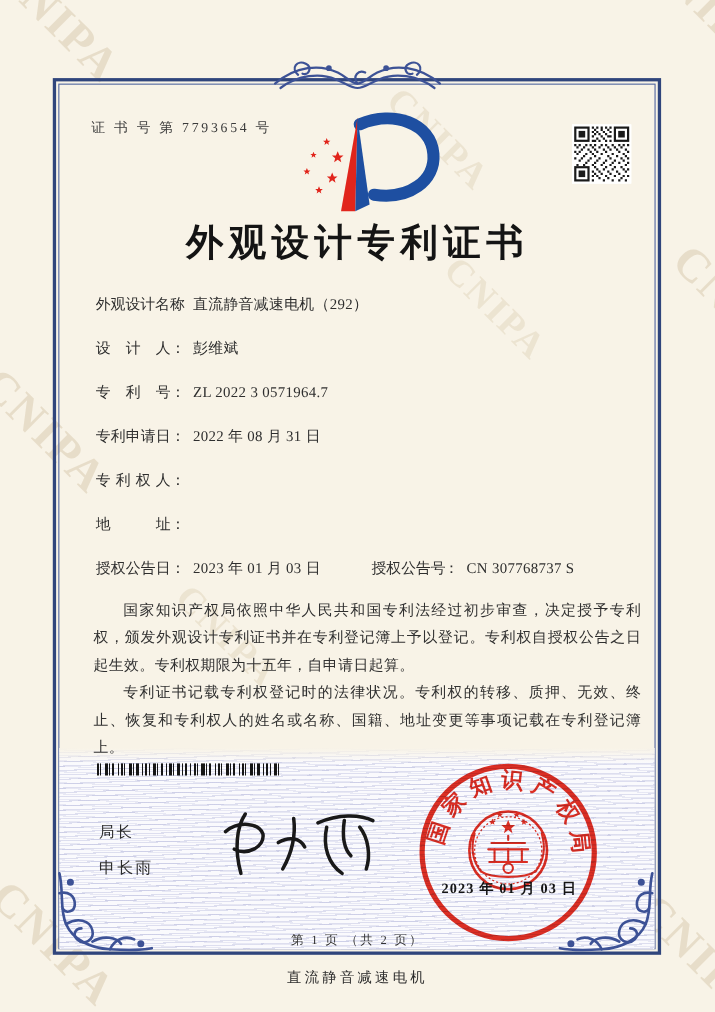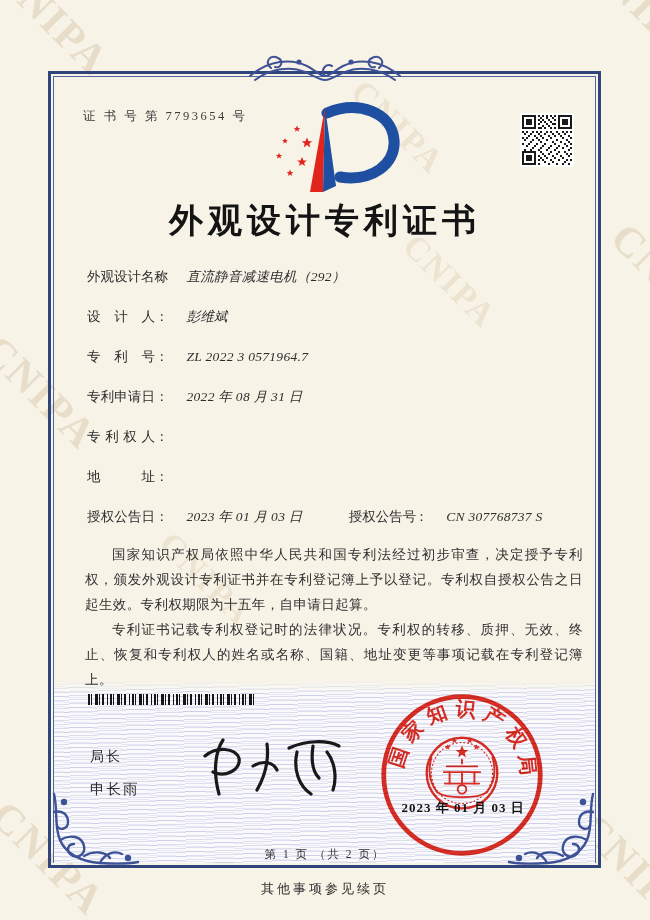--- a/index.html
+++ b/index.html
@@ -36,21 +36,21 @@
     font-size:12.5px;letter-spacing:2.5px;color:#3b3b3b;}
   .logo{position:absolute;left:262px;top:98px;z-index:3;}
   .qr{position:absolute;left:520px;top:113px;z-index:3;background:#fff;}
   .title{position:absolute;left:0;right:0;top:198px;z-index:3;text-align:center;
     font-size:34px;font-weight:700;letter-spacing:5px;color:#141414;}
   
   .fields{position:absolute;left:87px;top:268px;width:490px;z-index:3;
     font-size:13.5px;color:#2e2e2e;}
   .frow{display:flex;align-items:baseline;height:18px;margin-bottom:22px;white-space:nowrap;}
   .flabel{display:inline-block;width:68px;text-align:justify;text-align-last:justify;}
-  .fvalue{margin-left:18px;letter-spacing:.3px;font-style:italic;}
+  .fvalue{margin-left:7px;letter-spacing:.3px;}
   .fgroup2{margin-left:46px;display:flex;align-items:center;}
   .fgroup2 .flabel{width:66px;}
   
   .body-text{position:absolute;left:85px;top:542px;width:498px;z-index:3;
     font-size:13.5px;line-height:25px;text-align:justify;color:#303030;letter-spacing:.4px;}
   .body-text p{margin:0;text-indent:2em;}
   
   .barcode{position:absolute;left:88px;top:694px;width:168px;height:11px;z-index:3;
     background-image:repeating-linear-gradient(90deg,
       #161616 0 2px, rgba(0,0,0,0) 2px 3px,
@@ -275,15 +275,15 @@
         <path d="M56,70 C52,84 54,96 62,106"></path>
         <path d="M120,70 C124,84 122,96 114,106"></path>
         <path d="M62,106 C72,113 104,113 114,106"></path>
       </g>
       <circle cx="88" cy="103" r="4.5" fill="none" stroke="#df2318" stroke-width="2"></circle>
     </g>
   </svg>
   <div class="seal-date">2023 年 01 月 03 日</div>
 
   <div class="page-info">第 1 页 （共 2 页）</div>
-  <div class="cont-note">其他事项参见续页</div>
+  <div class="cont-note">直流静音减速电机</div>
 
 </div>
 
 </body></html>

